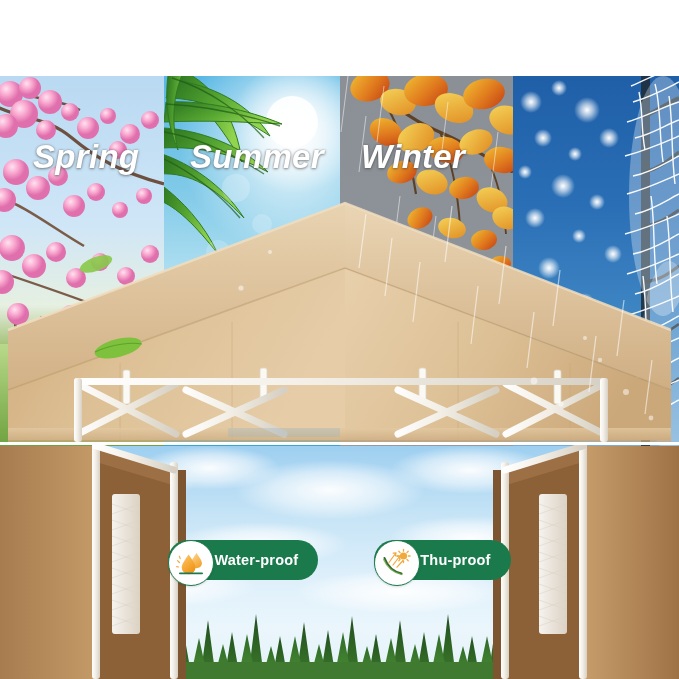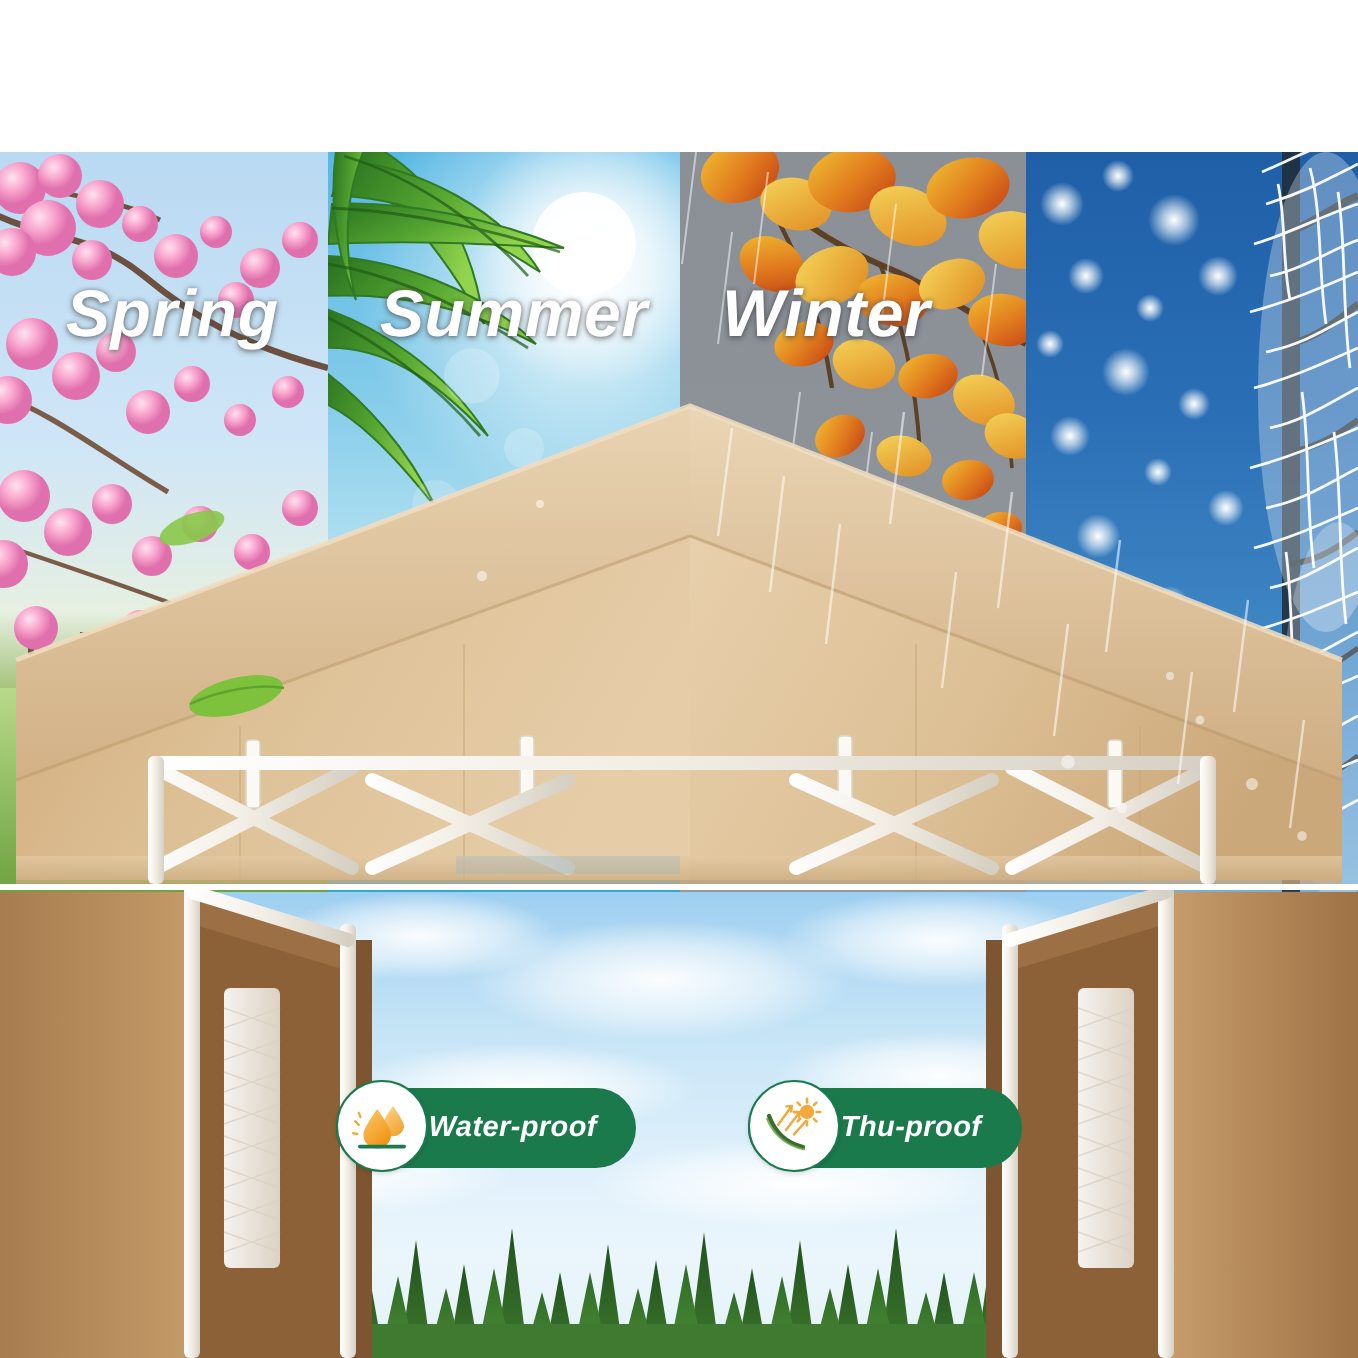--- a/index.html
+++ b/index.html
@@ -106,21 +106,21 @@
     background:#ffffff; z-index:40;
   }
 
   
   #badge-row {
     position:absolute; left:0; top:533px; width:679px; height:58px;
     display:flex; justify-content:center; align-items:center; gap:56px;
     z-index:45;
   }
   .badge {
-    position:relative; display:flex; align-items:flex-end; height:44px;font-style:italic;
+    position:relative; display:flex; align-items:flex-start; height:44px;
   }
   .badge-pill {
     height:40px;
     background:#1B7A4C;
     border-radius:20px;
     display:flex; align-items:center;
     padding-left:46px; padding-right:20px;
     color:#ffffff;
     font-size:14.5px;
     font-weight:bold;

